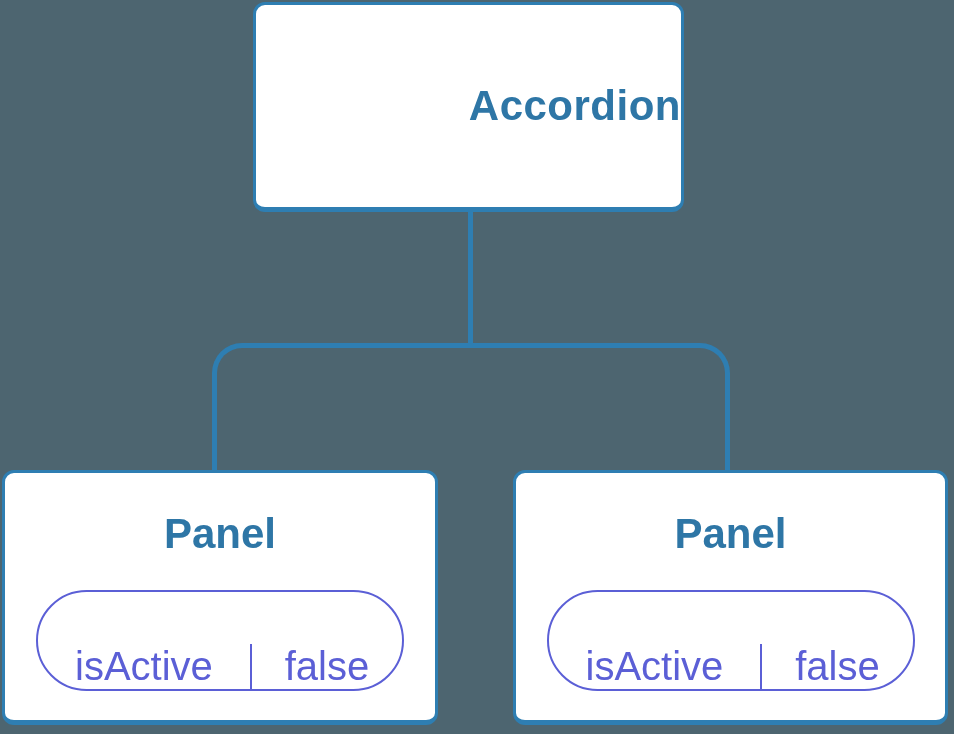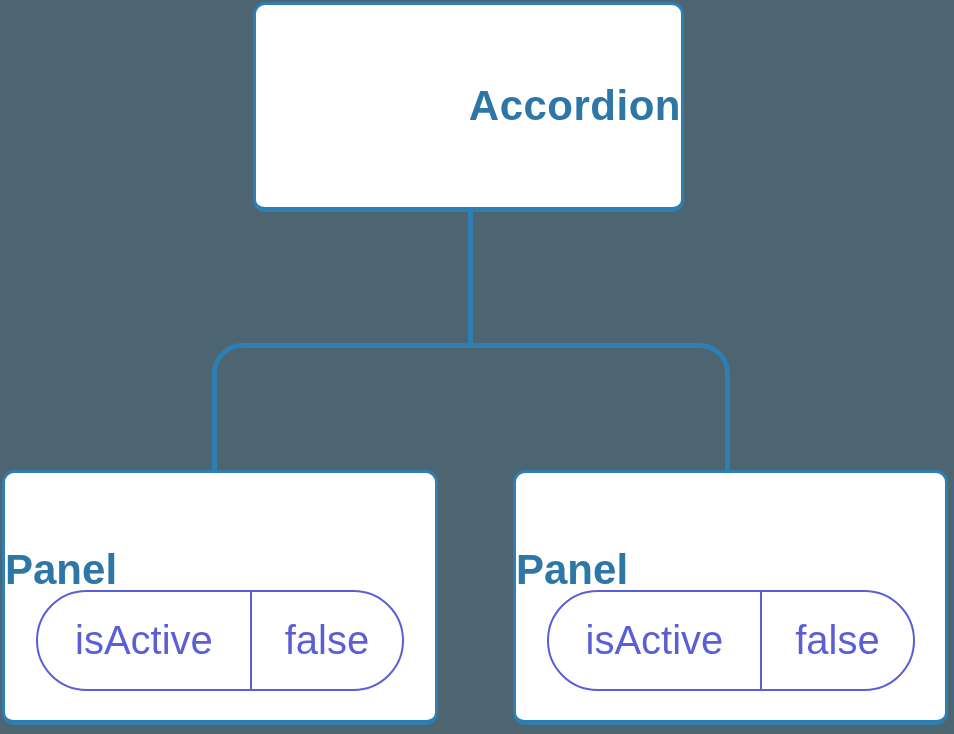--- a/index.html
+++ b/index.html
@@ -53,39 +53,40 @@
   
   .panel-node {
     top: 470px;
     width: 436px; height: 255px;
   }
   .panel-1 { left: 2px; }
   .panel-2 { left: 513px; width: 435px; }
   .panel-title {
     position: absolute;
     top: 36px; left: 0; right: 0;
+    text-align: center;
     color: var(--node-text-blue, #2e76a6);
     font-size: 42px;
     font-weight: 600;
     line-height: 1.2;
-    margin-top: 36px;
   }
   
   .pill {
     position: absolute;
     box-sizing: border-box;
     top: 117px;
     left: 50%;
     transform: translateX(-50%);
     width: 368px; height: 101px;
     background: var(--node-background, #ffffff);
     border: 2px solid var(--state-purple, #5b5fd6);
     border-radius: 51px;
     display: flex;
     overflow: hidden;
+    align-items: flex-end;
   }
   .pill-cell {
     display: flex;
     align-items: center;
     justify-content: center;
     color: var(--state-purple, #5b5fd6);
     font-size: 40px;
     font-weight: 400;
   }
   .pill-key {

